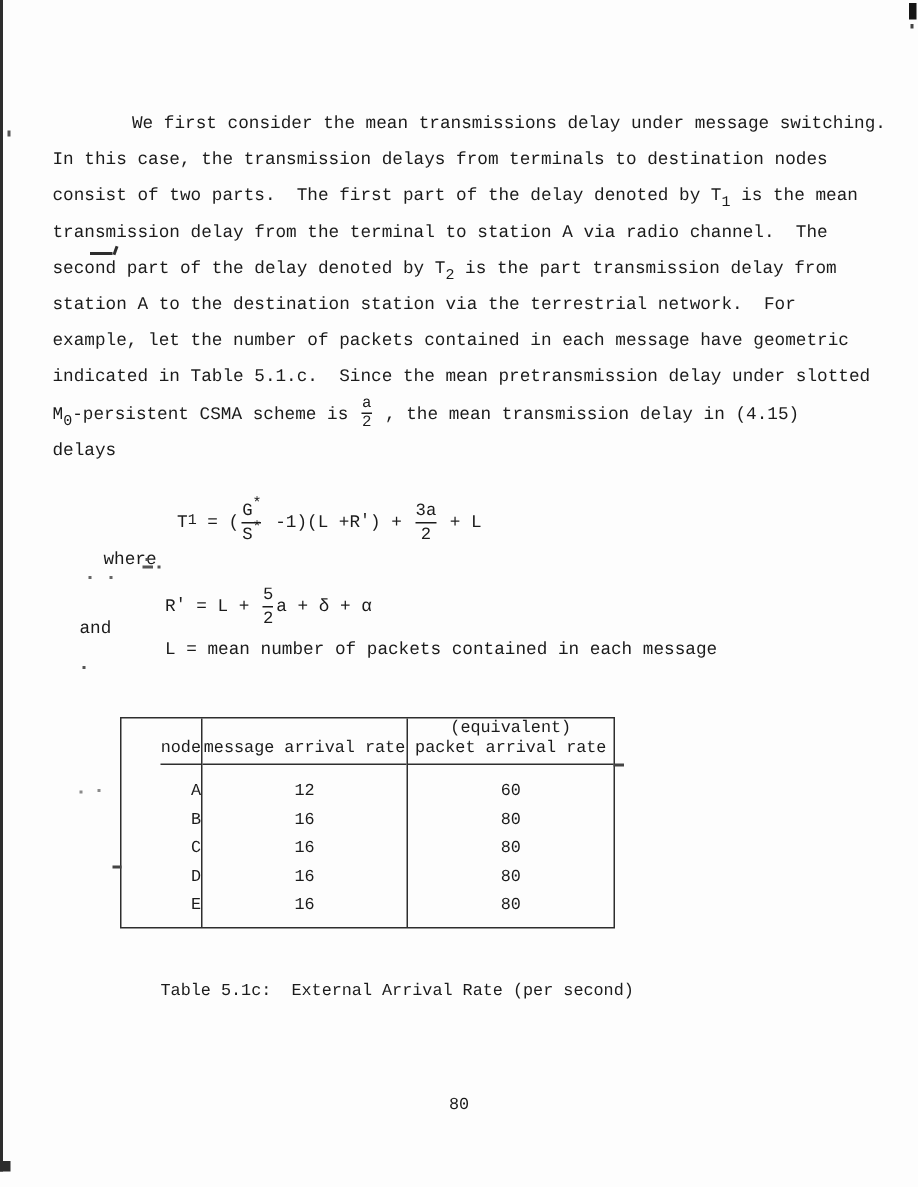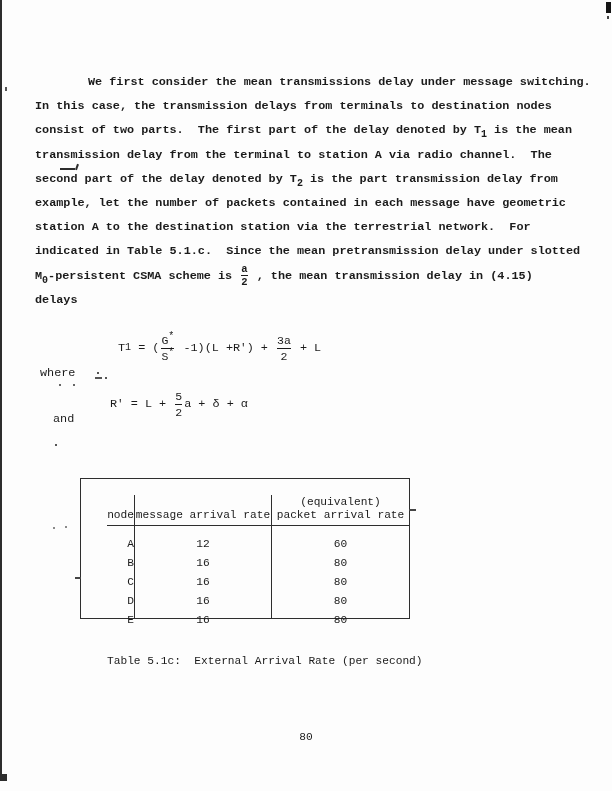--- a/index.html
+++ b/index.html
@@ -4,46 +4,46 @@
 <style>
   html,body{margin:0;padding:0;background:#fdfdfd;}
   .page{
     position:relative;width:612px;height:791px;background:#fdfdfd;
     font-family:"Liberation Mono","DejaVu Sans Mono",monospace;
     color:#1b1b1b;overflow:hidden;
   }
   .page *{box-sizing:border-box;}
   
   .para{position:absolute;left:35px;top:70px;font-size:11.8px;line-height:24.2px;}
-  .line{white-space:pre;font-weight:bold;}
+  .line{white-space:pre;}
   .line.indent{text-indent:53px;}
   sub.ts{font-size:10px;vertical-align:-4px;line-height:0;}
   sup.star{font-size:10px;vertical-align:5px;line-height:0;}
   sup.prime{font-size:11px;vertical-align:4px;line-height:0;}
   
   .ifrac{display:inline-flex;flex-direction:column;align-items:center;vertical-align:middle;margin:0 2px;}
   .ifrac .inum,.ifrac .iden{font-size:10.5px;line-height:10px;white-space:pre;}
   .ibar{align-self:stretch;height:0;border-top:1.2px solid #1b1b1b;margin:1px 0;}
   
   .eq{position:absolute;display:flex;align-items:center;font-size:11.8px;white-space:pre;}
   .eq-t1{left:118px;top:331px;height:34px;}
   .eq-r{left:110px;top:390px;height:28px;}
   .eq-l{left:110px;top:426px;display:block;height:auto;}
   .frac{display:inline-flex;flex-direction:column;align-items:center;margin:0 2px;}
   .frac .num,.frac .den{font-size:11.5px;line-height:13px;white-space:pre;}
   .fbar{align-self:stretch;height:0;border-top:1.3px solid #1b1b1b;margin:1px 0;}
   .label{position:absolute;font-size:11.8px;white-space:pre;}
-  .label.where{left:40px;top:366px;}
+  .label.where{left:69px;top:366px;}
   .label.and{left:53px;top:412px;}
   
   .arrival-table{
     position:absolute;left:80px;top:478px;width:330px;height:141px;
     border:1.5px solid #2e2e2e;display:flex;font-size:11.2px;
   }
-  .col{display:flex;flex-direction:column;margin-top:16px;}
+  .col{display:flex;flex-direction:column;}
   .col.c1{width:54px;border-right:1.5px solid #2e2e2e;align-items:flex-end;}
   .col.c2{width:137px;border-right:1.5px solid #2e2e2e;}
   .col.c3{flex:1;}
   .th{
     height:31px;border-bottom:1.5px solid #2e2e2e;flex-shrink:0;
     display:flex;flex-direction:column;align-items:center;justify-content:flex-end;
     padding-bottom:3px;line-height:13px;white-space:pre;
   }
   .tbody{padding-top:9px;}
   .cell{height:19px;line-height:19px;text-align:center;white-space:pre;}
@@ -73,39 +73,40 @@
 <body>
 
 <div class="page">
 
   <div class="para">
     <div class="line indent"><span>We first consider the mean transmissions delay under message switching.</span></div>
     <div class="line"><span>In this case, the transmission delays from terminals to destination nodes</span></div>
     <div class="line"><span>consist of two parts.  The first part of the delay denoted by T</span><sub class="ts">1</sub><span> is the mean</span></div>
     <div class="line"><span>transmission delay from the terminal to station A via radio channel.  The</span></div>
     <div class="line"><span>second part of the delay denoted by T</span><sub class="ts">2</sub><span> is the part transmission delay from</span></div>
+    <div class="line"><span>station A to the destination station via the terrestrial network.  For</span></div>
     <div class="line"><span>example, let the number of packets contained in each message have geometric</span></div>
-    <div class="line"><span>station A to the destination station via the terrestrial network.  For</span></div>
     <div class="line"><span>indicated in Table 5.1.c.  Since the mean pretransmission delay under slotted</span></div>
     <div class="line"><span>M</span><sub class="ts">0</sub><span>-persistent CSMA scheme is </span><span class="ifrac"><span class="inum">a</span><span class="ibar"></span><span class="iden">2</span></span><span> , the mean transmission delay in (4.15)</span></div>
     <div class="line"><span>delays</span></div>
   </div>
 
   <div class="eq eq-t1">
     <span>T</span><sub class="ts">1</sub><span> = (</span><span class="frac"><span class="num"><span>G</span><sup class="star">*</sup></span><span class="fbar"></span><span class="den"><span>S</span><sup class="star">*</sup></span></span><span> -1)(L +R</span><sup class="prime">'</sup><span>) + </span><span class="frac"><span class="num">3a</span><span class="fbar"></span><span class="den">2</span></span><span> + L</span>
   </div>
 
   <div class="label where">where</div>
 
   <div class="eq eq-r">
     <span>R</span><sup class="prime">'</sup><span> = L + </span><span class="frac"><span class="num">5</span><span class="fbar"></span><span class="den">2</span></span><span>a + δ + α</span>
   </div>
 
   <div class="label and">and</div>
 
+  <div class="eq eq-l">L = mean number of packets contained in each message</div>
 
   <div class="arrival-table">
     <div class="col c1">
       <div class="th"><span>node</span></div>
       <div class="tbody">
         <div class="cell">A</div>
         <div class="cell">B</div>
         <div class="cell">C</div>
         <div class="cell">D</div>
         <div class="cell">E</div>

